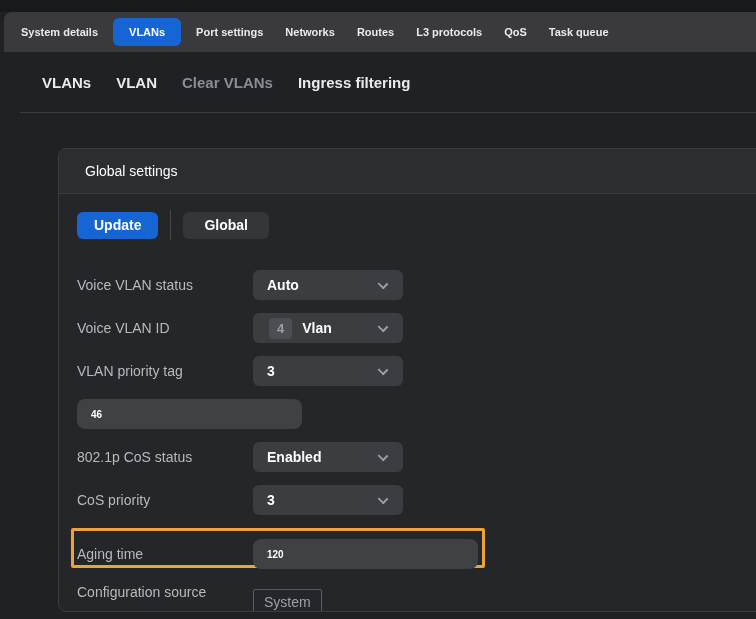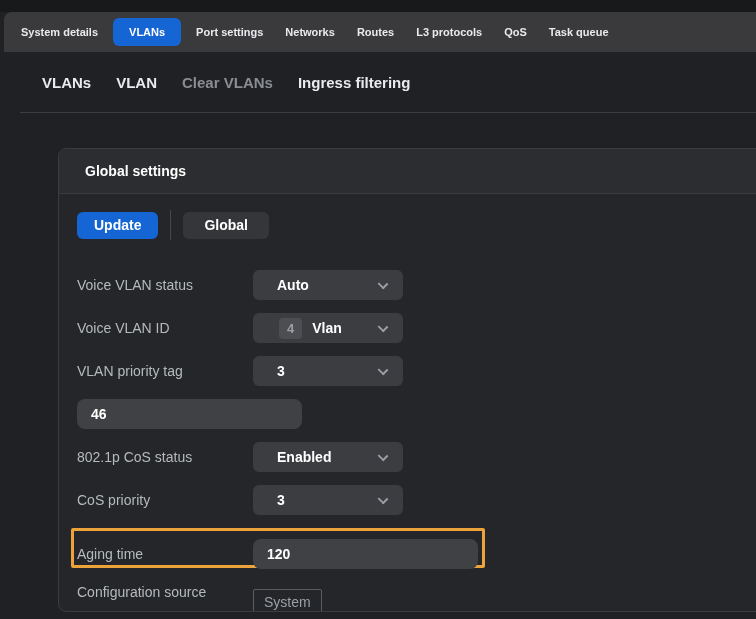--- a/index.html
+++ b/index.html
@@ -64,59 +64,59 @@
     border:1px solid var(--panel-border);
     border-radius:8px 0 0 8px;
     background:var(--panel-body-bg);
     overflow:hidden;
   }
   .panel-header{
     height:45px;background:var(--panel-header-bg);
     border-bottom:1px solid var(--panel-border);
     display:flex;align-items:center;padding-left:26px;
   }
-  .panel-title{color:#ffffff;font-size:14px;font-weight:700;}
+  .panel-title{color:#ffffff;font-size:14px;font-weight:400;}
   .panel-body{padding:16px 0 0 18px;}
   .button-row{display:flex;align-items:center;margin-bottom:30px;}
   .btn{
     font-family:"Liberation Sans", sans-serif;
     font-size:14px;font-weight:700;color:#ffffff;
     border:none;border-radius:6px;padding:6px 17px;height:27px;
     cursor:pointer;line-height:1;
   }
   .btn-update{background:var(--accent-blue);}
   .btn-clear{background:var(--clear-bg);padding:6px 21px;}
   .btn-separator{width:1px;height:30px;background:#47484a;margin:0 12px;}
   .form-row{display:flex;align-items:center;height:30px;margin-bottom:13px;}
   .field-label{
     width:176px;flex:0 0 176px;
     color:var(--label-text);font-size:14px;font-weight:500;
   }
   .select{
     width:150px;height:30px;background:var(--select-bg);
     border-radius:6px;display:flex;align-items:center;
-    padding:0 12px 0 24px;cursor:pointer;position:relative;
+    padding:0 12px 0 14px;cursor:pointer;position:relative;
   }
   .select-value{color:#ffffff;font-size:14px;font-weight:700;}
   .badge{
     background:var(--badge-bg);color:var(--icon-gray);
     font-size:13px;font-weight:700;
     border-radius:4px;padding:3px 8px;margin:0 10px 0 2px;
   }
   .chevron{
     position:absolute;right:16px;top:10px;
     width:8px;height:8px;
     border-right:2px solid var(--icon-gray);
     border-bottom:2px solid var(--icon-gray);
     transform:rotate(45deg) scale(1,0.9);
   }
   .text-input{
     width:225px;height:30px;background:var(--input-bg);
     border:none;border-radius:8px;
-    color:#ffffff;font-size:14px;font-weight:700;
+    color:#ffffff;font-size:10px;font-weight:700;
     font-family:"Liberation Sans", sans-serif;
     padding:0 0 0 14px;outline:none;
   }
   .form-row.highlighted{
     margin-left:-6px;
     width:414px;height:40px;
     border:3px solid var(--highlight-orange);
     border-radius:2px;
     padding:14px 4px 2px 3px;
     margin-bottom:9px;

